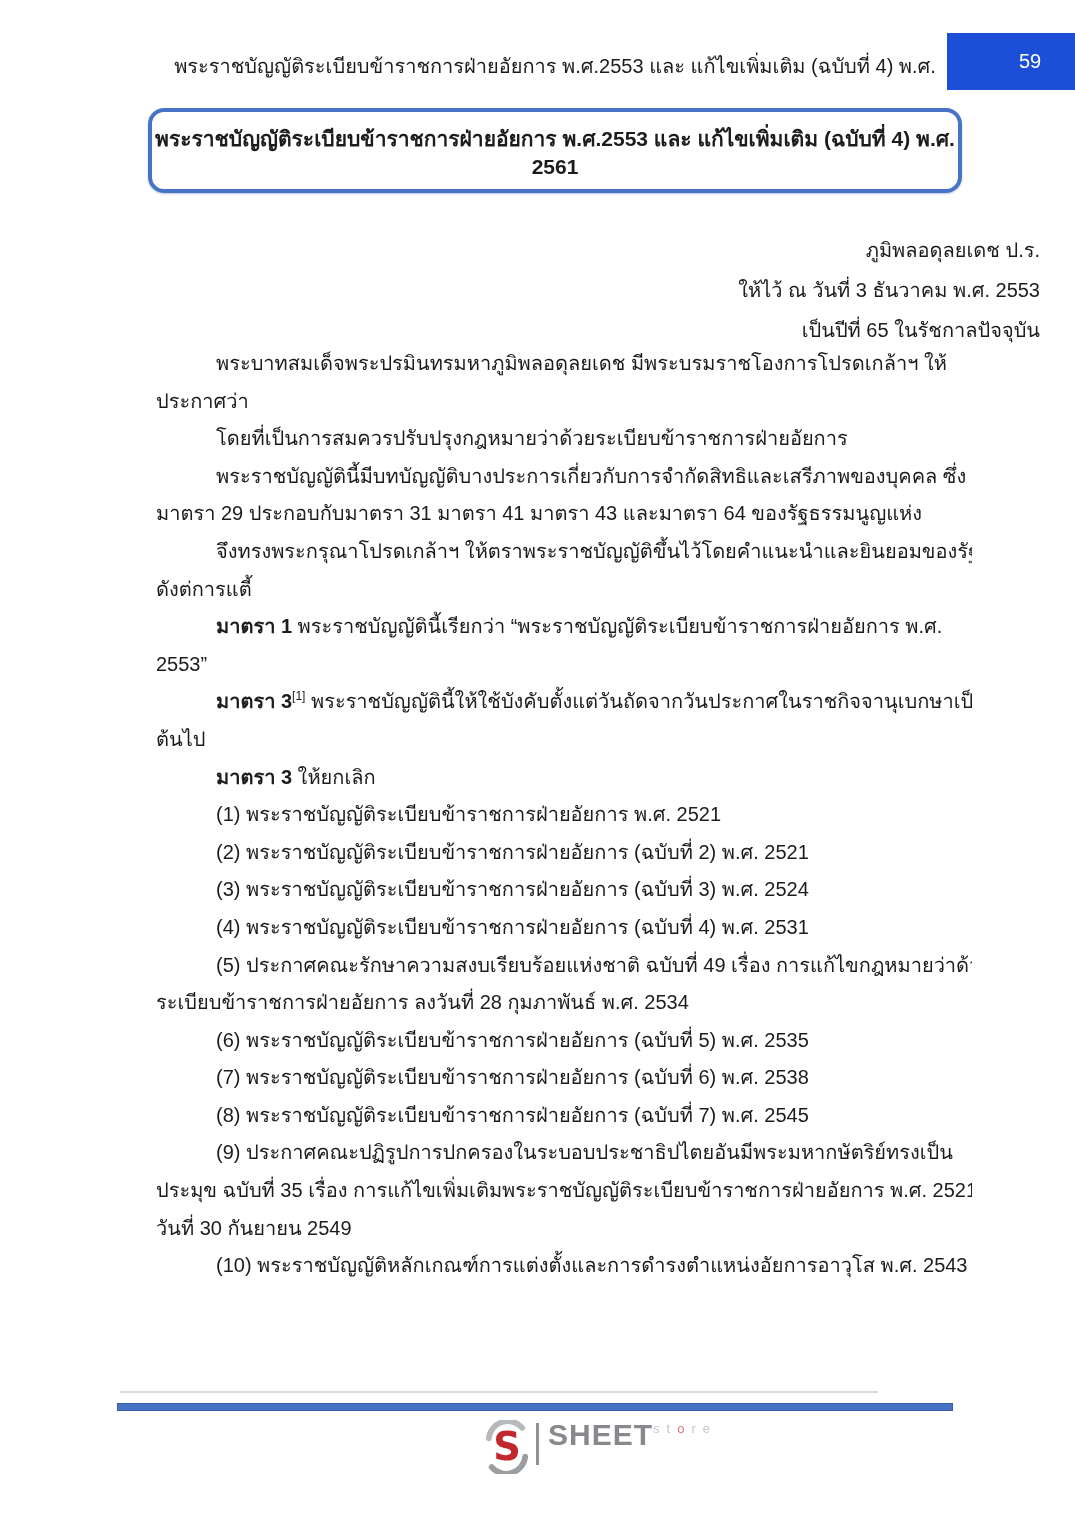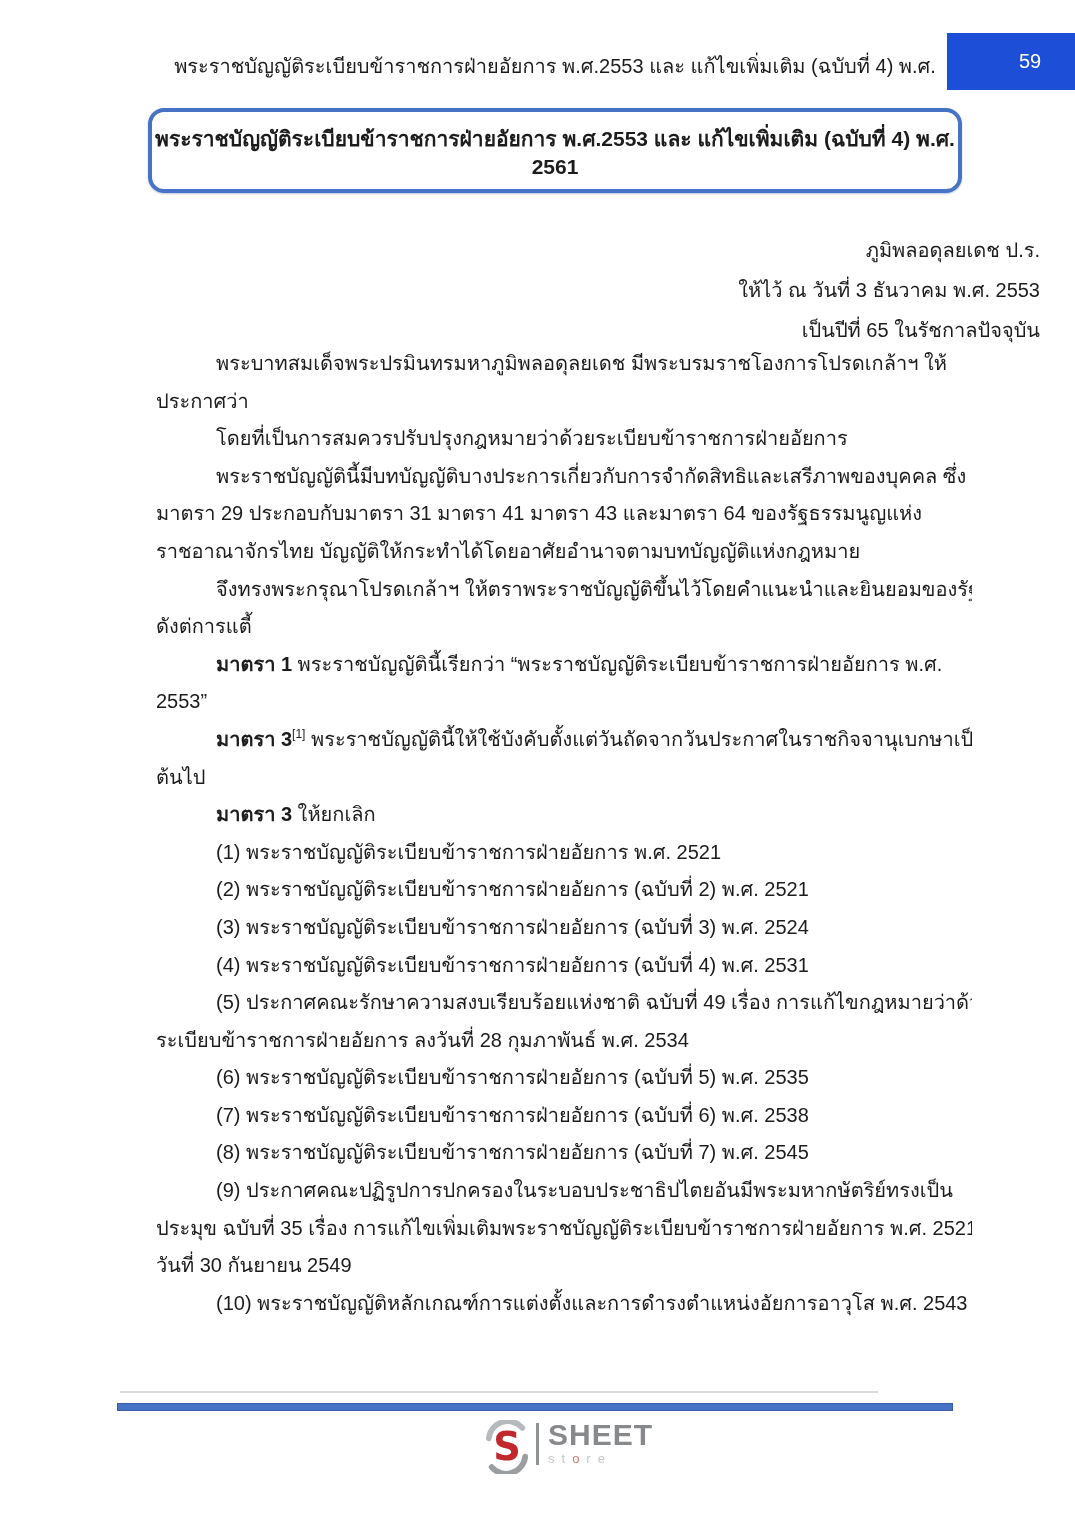--- a/index.html
+++ b/index.html
@@ -41,21 +41,21 @@
   .bline.ind { padding-left:60px; }
   .bline .b { font-weight:bold; }
   .bline sup { font-size:12px; line-height:0; }
   
   .rule-gray { position:absolute; top:1391px; left:120px; width:758px; height:2px; background:#dcdcdc; }
   .rule-blue { position:absolute; top:1403px; left:117px; width:836px; height:8px;
                background:#4673c5; border:1px solid #3a5da8; box-sizing:border-box; }
   .logo { position:absolute; top:1420px; left:484px; display:flex; align-items:flex-start; }
   .logo-mark { width:46px; height:54px; }
   .logo-div { width:3px; height:42px; background:#8f9396; margin:3px 9px 0 6px; }
-  .logo-texts { display:flex; flex-direction:column; }
+  .logo-texts { display:flex; flex-direction:row; }
   .logo-name { font-size:30px; font-weight:bold; color:#87898c; letter-spacing:1px; line-height:30px; }
   .logo-sub { font-size:13px; letter-spacing:7px; color:#c4c6c8; line-height:14px; margin-top:2px; }
   .logo-sub .o-red { color:#d2756b; }
 </style>
 </head>
 <body>
 
 <div class="page">
 
   <div class="hdr">พระราชบัญญัติระเบียบข้าราชการฝ่ายอัยการ พ.ศ.2553 และ แก้ไขเพิ่มเติม (ฉบับที่ 4) พ.ศ.</div>
@@ -73,21 +73,20 @@
     <div>ให้ไว้ ณ วันที่ 3 ธันวาคม พ.ศ. 2553</div>
     <div>เป็นปีที่ 65 ในรัชกาลปัจจุบัน</div>
   </div>
 
   <div class="bodytext">
       <div class="bline ind"><span>พระบาทสมเด็จพระปรมินทรมหาภูมิพลอดุลยเดช มีพระบรมราชโองการโปรดเกล้าฯ ให้</span></div>
       <div class="bline"><span>ประกาศว่า</span></div>
       <div class="bline ind"><span>โดยที่เป็นการสมควรปรับปรุงกฎหมายว่าด้วยระเบียบข้าราชการฝ่ายอัยการ</span></div>
       <div class="bline ind"><span>พระราชบัญญัตินี้มีบทบัญญัติบางประการเกี่ยวกับการจำกัดสิทธิและเสรีภาพของบุคคล ซึ่ง</span></div>
       <div class="bline"><span>มาตรา 29 ประกอบกับมาตรา 31 มาตรา 41 มาตรา 43 และมาตรา 64 ของรัฐธรรมนูญแห่ง</span></div>
-      <div class="bline"><span>ราชอาณาจักรไทย บัญญัติให้กระทำได้โดยอาศัยอำนาจตามบทบัญญัติแห่งกฎหมาย</span></div>
       <div class="bline ind"><span>จึงทรงพระกรุณาโปรดเกล้าฯ ให้ตราพระราชบัญญัติขึ้นไว้โดยคำแนะนำและยินยอมของรัฐสภา</span></div>
       <div class="bline"><span>ดังต่การแตี้</span></div>
       <div class="bline ind"><span class="b">มาตรา 1</span><span>  พระราชบัญญัตินี้เรียกว่า “พระราชบัญญัติระเบียบข้าราชการฝ่ายอัยการ พ.ศ.</span></div>
       <div class="bline"><span>2553”</span></div>
       <div class="bline ind"><span class="b">มาตรา 3</span><sup>[1]</sup><span>  พระราชบัญญัตินี้ให้ใช้บังคับตั้งแต่วันถัดจากวันประกาศในราชกิจจานุเบกษาเป็น</span></div>
       <div class="bline"><span>ต้นไป</span></div>
       <div class="bline ind"><span class="b">มาตรา 3</span><span>  ให้ยกเลิก</span></div>
       <div class="bline ind"><span>(1) พระราชบัญญัติระเบียบข้าราชการฝ่ายอัยการ พ.ศ. 2521</span></div>
       <div class="bline ind"><span>(2) พระราชบัญญัติระเบียบข้าราชการฝ่ายอัยการ (ฉบับที่ 2) พ.ศ. 2521</span></div>
       <div class="bline ind"><span>(3) พระราชบัญญัติระเบียบข้าราชการฝ่ายอัยการ (ฉบับที่ 3) พ.ศ. 2524</span></div>

